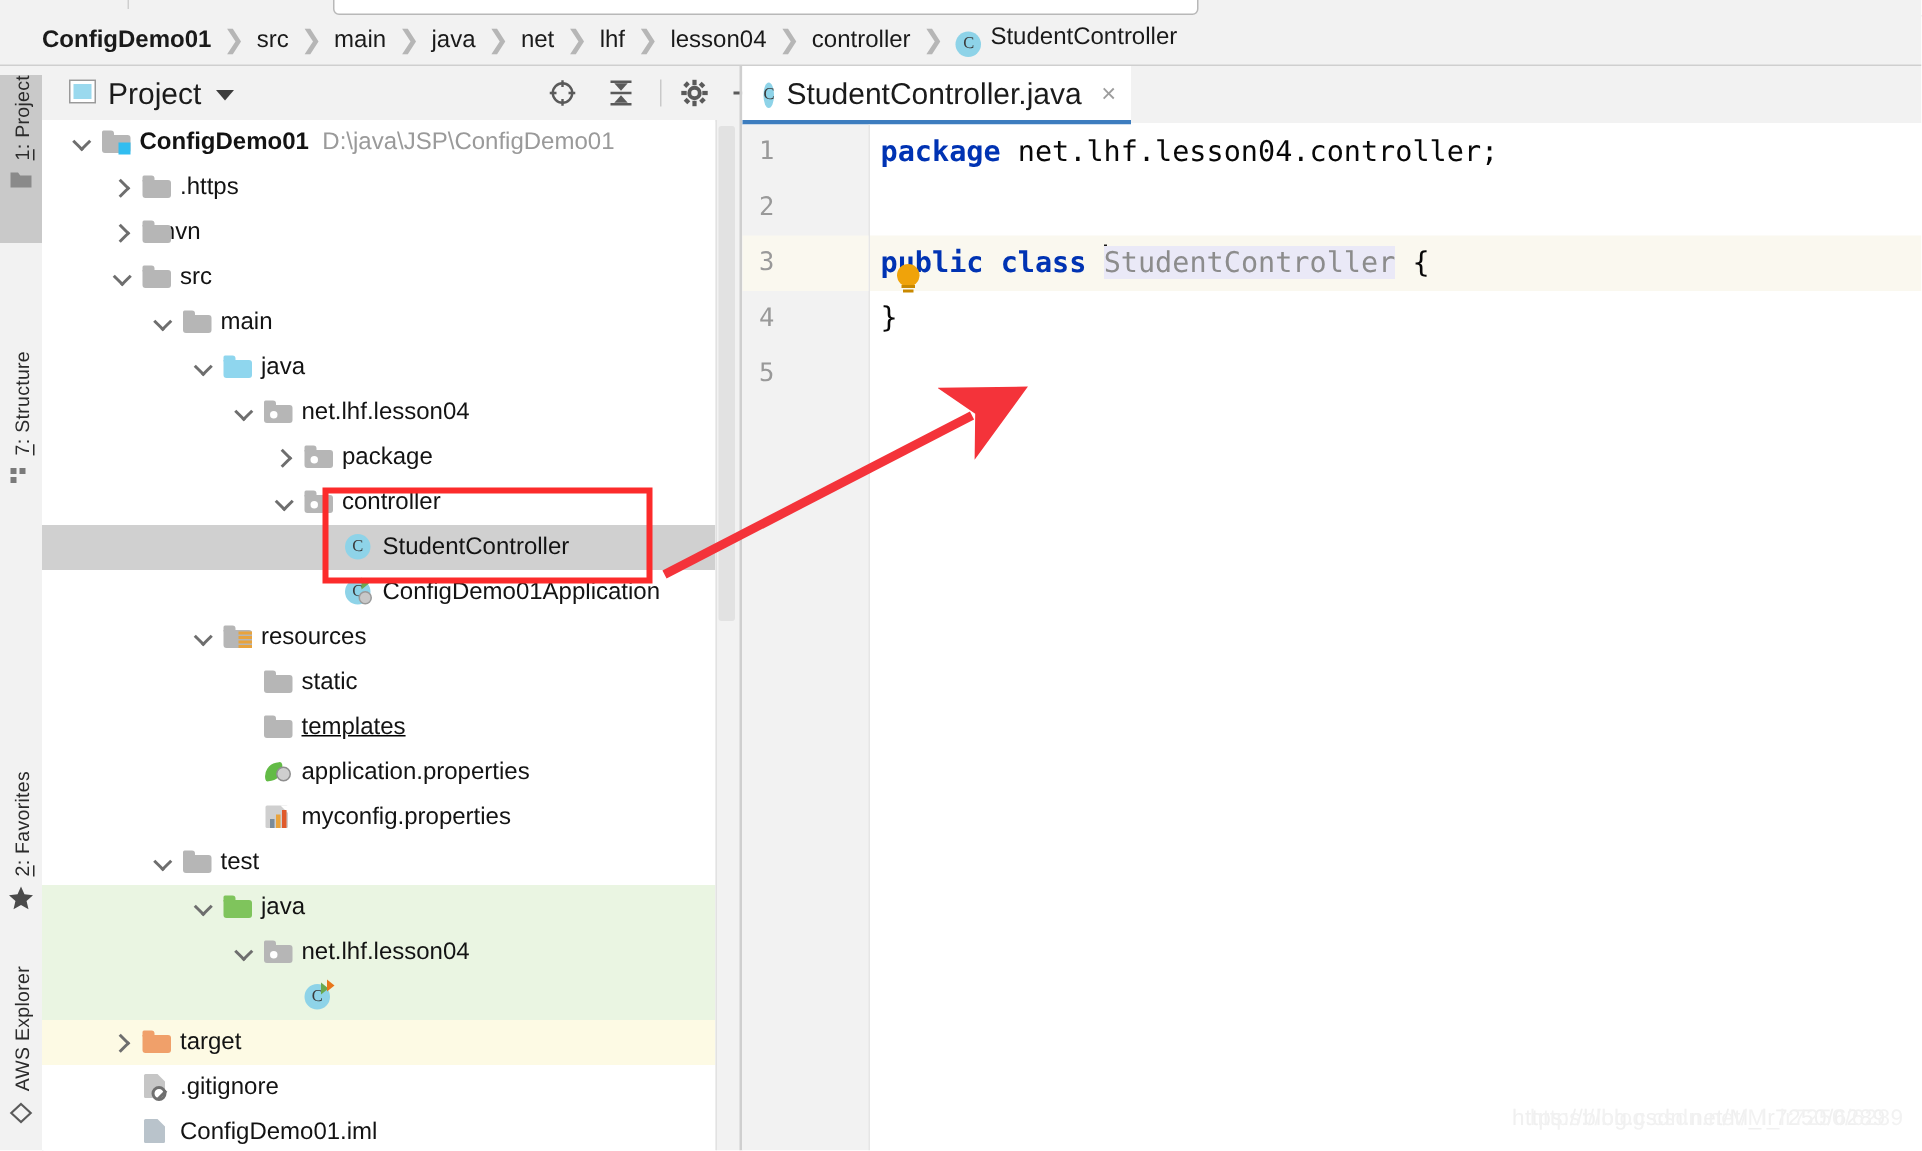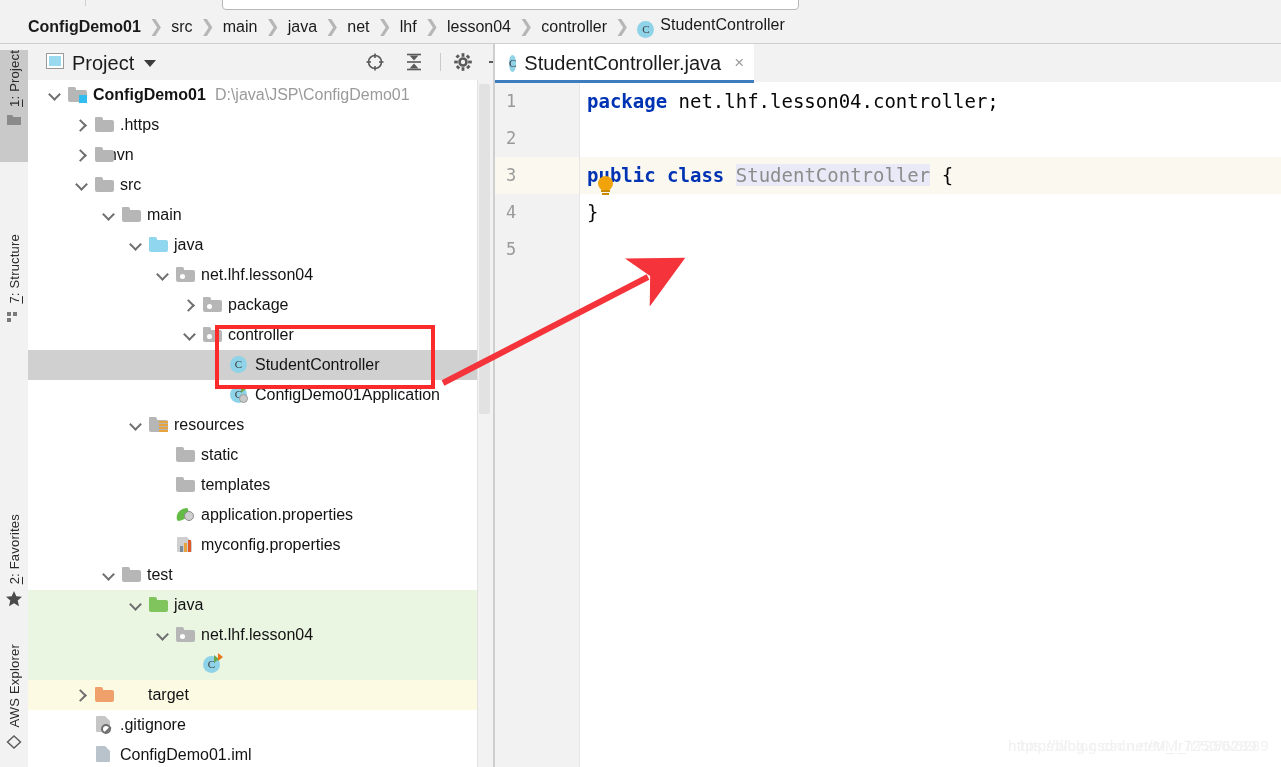--- a/index.html
+++ b/index.html
@@ -409,21 +409,21 @@
             <span class="lbl">static</span>
           </div>
         </div>
         <div class="trow">
           <div class="ic" style="left: 148px; top: 6px;">
             <div class="fold">
               <div class="tab" style="background:#b6b6b6"></div>
               <div class="bd" style="background:#b6b6b6"></div>
             </div>
           </div>
-          <div style="margin-left: 173px; display: flex; align-items: baseline;">
+          <div style="margin-left: 173px; display: flex; align-items: baseline; text-decoration: underline;">
             <span class="lbl">templates</span>
           </div>
         </div>
         <div class="trow">
           <div class="ic" style="left: 148px; top: 6px;">
             <div class="leaficon">
               <div class="leaf-spring"></div>
               <div class="leaf-gear"></div>
             </div>
           </div>
@@ -491,21 +491,21 @@
           </div>
         </div>
         <div class="trow hl-yellow">
           <div class="arrow right" style="left: 46px; top: 8px;"></div>
           <div class="ic" style="left: 67px; top: 6px;">
             <div class="fold">
               <div class="tab" style="background:#f0a06a"></div>
               <div class="bd" style="background:#f0a06a"></div>
             </div>
           </div>
-          <div style="margin-left: 120px; display: flex; align-items: baseline;">
+          <div style="margin-left: 92px; display: flex; align-items: baseline;">
             <span class="lbl">target</span>
           </div>
         </div>
         <div class="trow">
           <div class="ic" style="left: 67px; top: 6px;">
             <div class="leaficon">
               <div class="gitfile"></div>
               <div class="gitban"></div>
             </div>
           </div>

